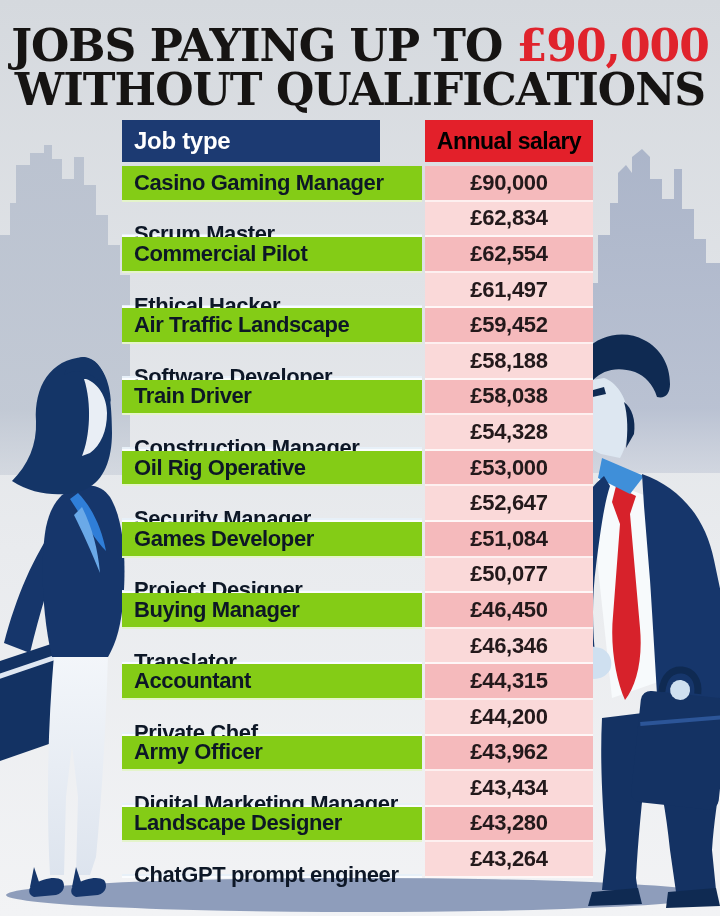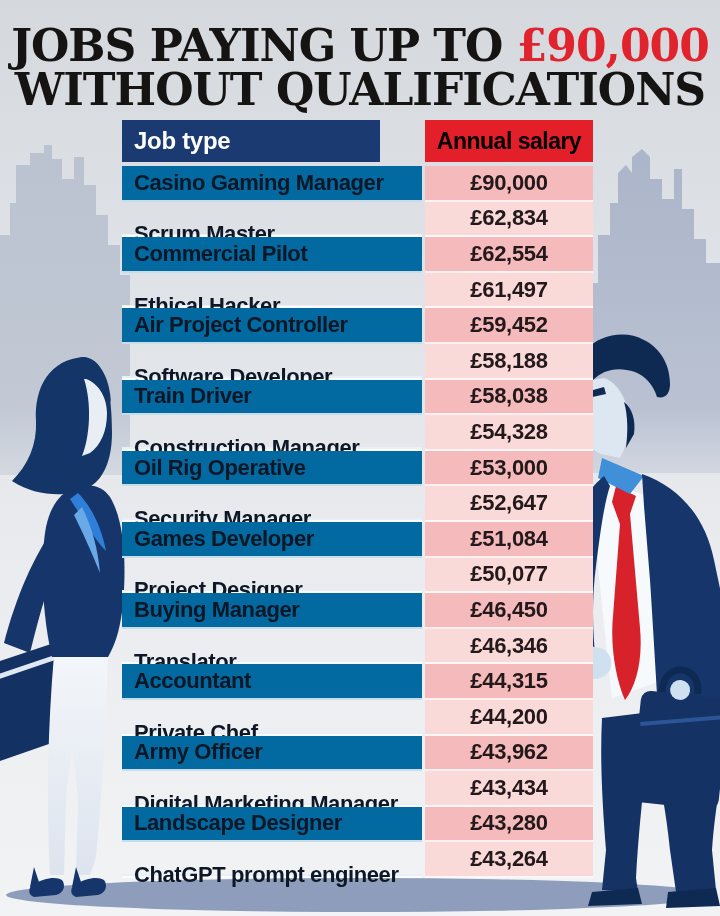--- a/index.html
+++ b/index.html
@@ -41,21 +41,21 @@
     width:300px;display:flex;align-items:center;padding-left:12px;box-sizing:border-box;
     font-weight:bold;font-size:22px;color:#0d1726;letter-spacing:-0.4px;
     border-bottom:2px solid rgba(255,255,255,.78);
   }
   .cgap{width:3px;}
   .scell{
     width:168px;display:flex;align-items:center;justify-content:center;box-sizing:border-box;
     font-weight:bold;font-size:22px;color:#23191b;letter-spacing:-0.3px;
     border-bottom:2px solid rgba(255,255,255,.78);
   }
-  .odd  .jcell{background:#0369a1;}
+  .odd  .jcell{background:#84cc16;}
   .odd  .scell{background:#f5babc;}
   .even .jcell{background:#e7f0f8;margin-top:32px;}
   .even .scell{background:#fad9d9;}
 </style>
 </head>
 <body>
 
 <svg class="skyline" style="left:0;top:145px;" width="130" height="330" viewBox="0 0 130 330">
   <defs>
     <linearGradient id="fadeL" x1="0" y1="0" x2="0" y2="1">
@@ -181,21 +181,21 @@
         <div class="jcell">Commercial Pilot</div>
         <div class="cgap"></div>
         <div class="scell">£62,554</div>
       </div>
       <div class="trow even">
         <div class="jcell">Ethical Hacker</div>
         <div class="cgap"></div>
         <div class="scell">£61,497</div>
       </div>
       <div class="trow odd">
-        <div class="jcell">Air Project Controller</div>
+        <div class="jcell">Air Traffic Landscape</div>
         <div class="cgap"></div>
         <div class="scell">£59,452</div>
       </div>
       <div class="trow even">
         <div class="jcell">Software Developer</div>
         <div class="cgap"></div>
         <div class="scell">£58,188</div>
       </div>
       <div class="trow odd">
         <div class="jcell">Train Driver</div>

